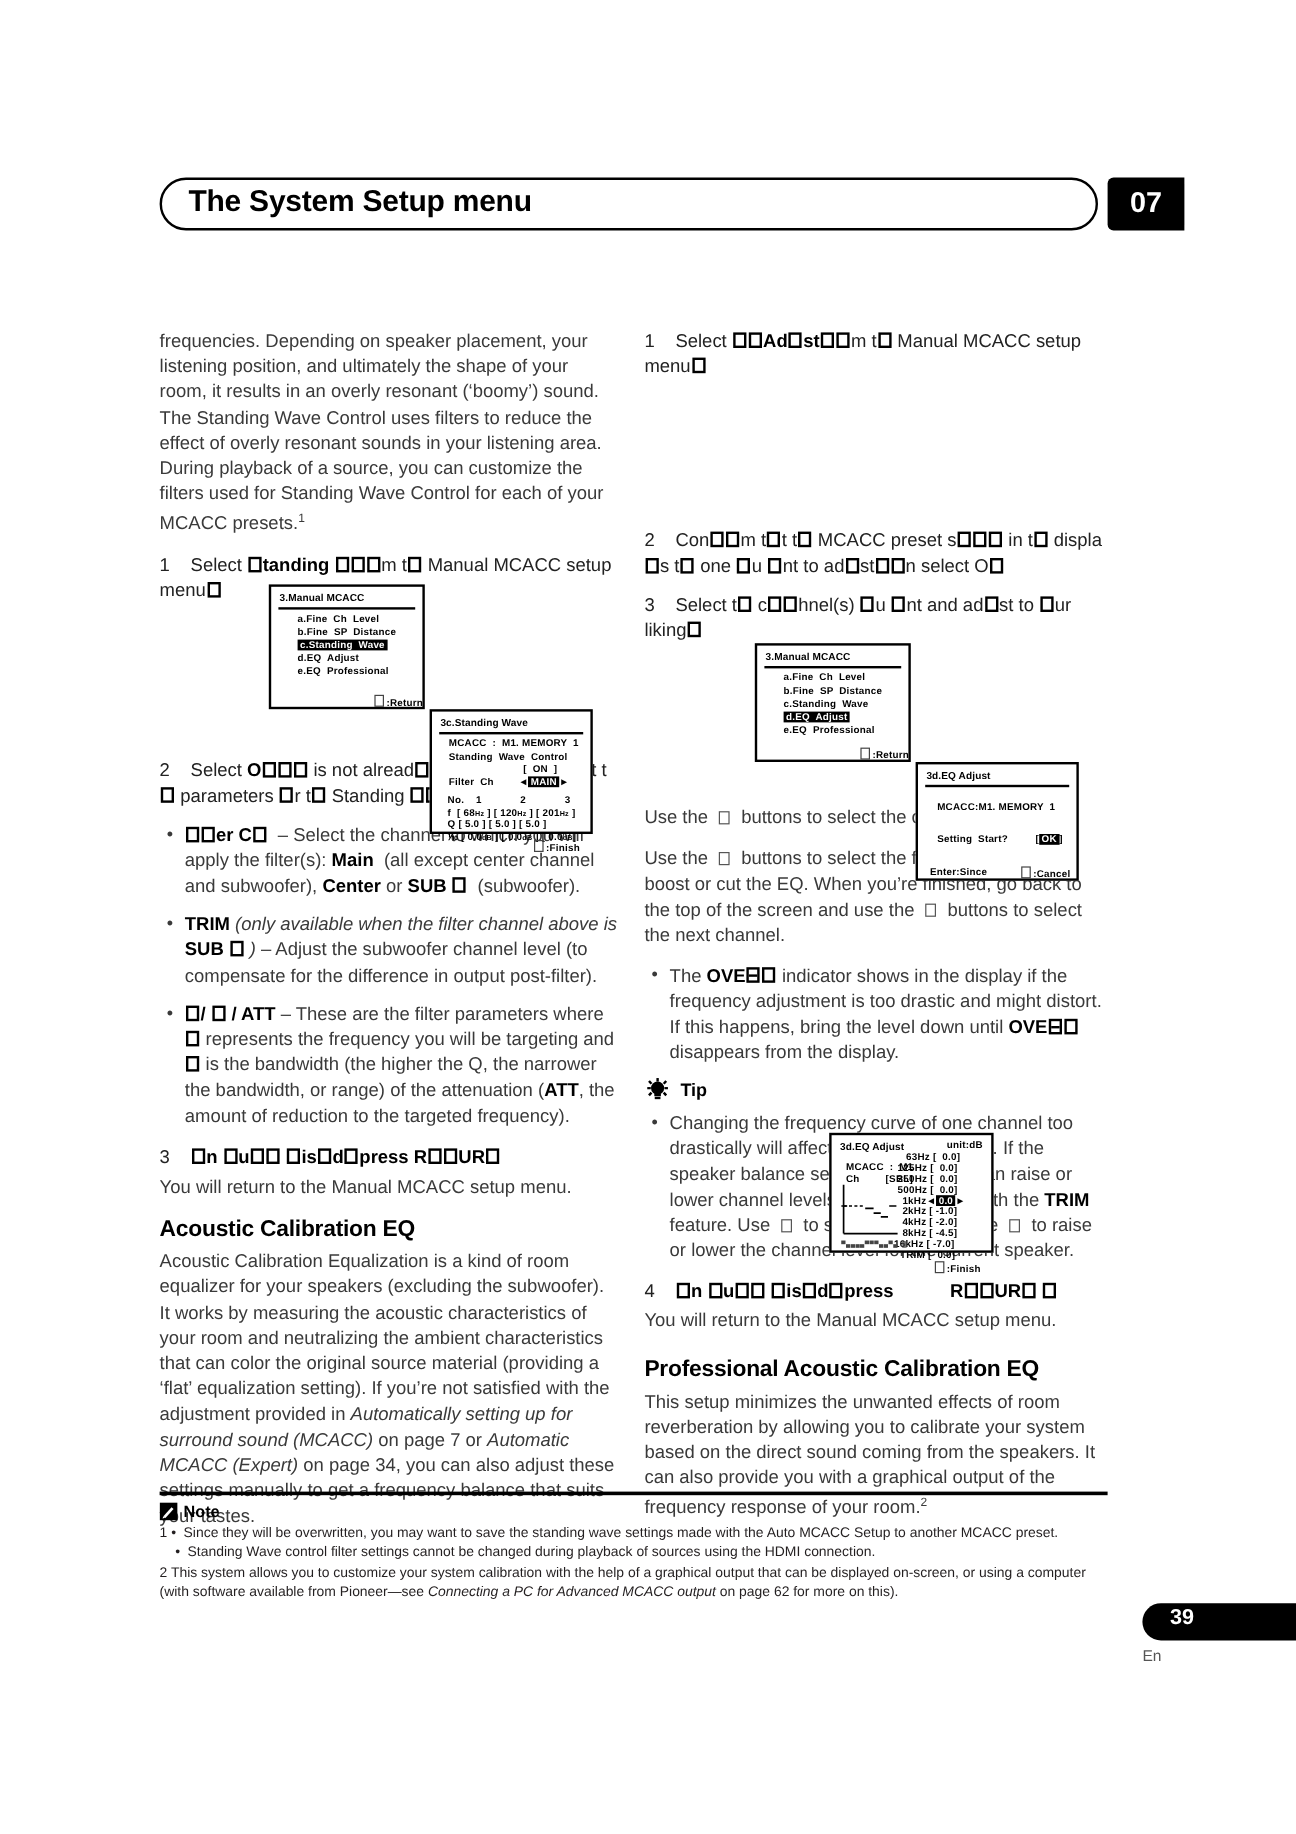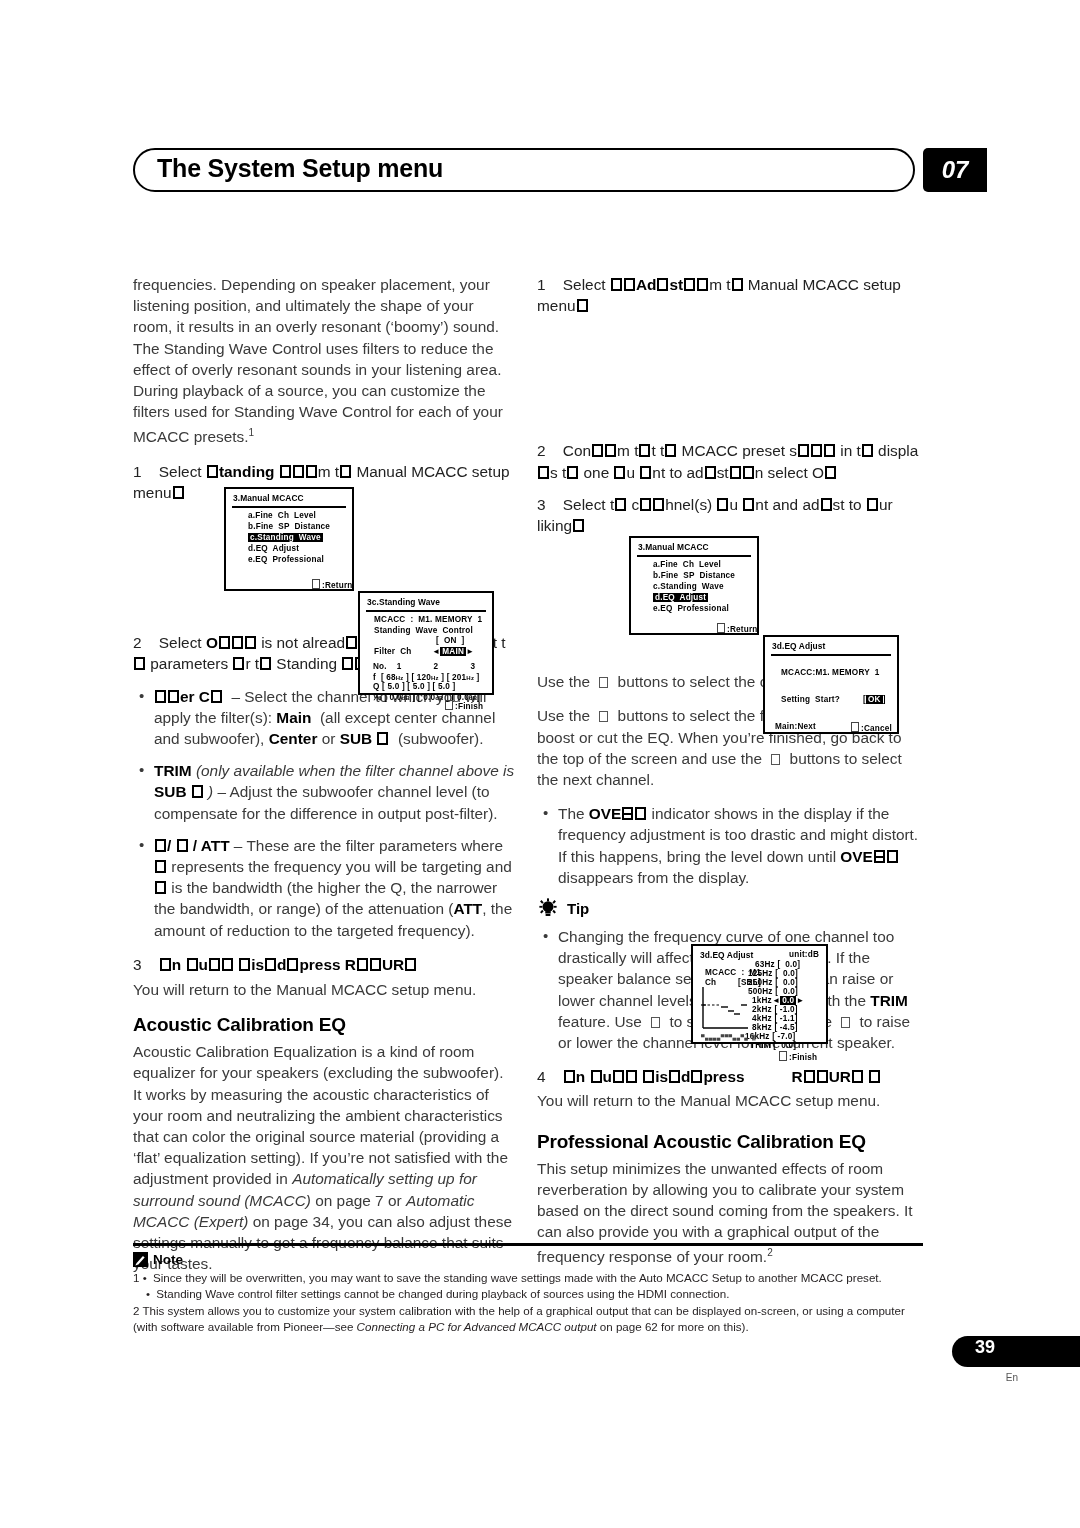--- a/index.html
+++ b/index.html
@@ -24,21 +24,21 @@
     font-size:25px;font-weight:bold;letter-spacing:-0.2px;
     color:#000;
   }
   .hdr-chap{
     position:absolute;left:790px;top:0px;width:64px;height:44px;
     background:#000;border-radius:5px 0 0 5px;
   }
   .hdr-chap span{
     position:absolute;left:0;top:0;width:64px;height:44px;
     display:flex;align-items:center;justify-content:center;
-    color:#fff;font-size:24px;font-weight:bold;font-style:italic;
+    color:#fff;font-size:24px;font-weight:bold;
   }
 
   
   .col{position:absolute;top:274px;width:382px;font-size:15.4px;line-height:21.2px;color:#3a3a3a;}
   .colL{left:133px;}
   .colR{left:537px;}
 
   p{margin:0 0 0 0;}
   .para{margin-bottom:13px;}
 
@@ -107,21 +107,21 @@
   .notes .toprule{height:3px;background:#000;margin-bottom:6px;}
   .notehead{display:flex;align-items:center;gap:5px;margin-bottom:3px;}
   .notehead .lbl{font-size:13.5px;font-weight:bold;color:#000;}
   .notes .nl{font-size:11.6px;line-height:16.4px;color:#231f20;margin:0;}
   .notes .nl.ind{padding-left:13px;}
   .notes .nl .bul{margin-right:3px;}
 
   
   .pgnum{position:absolute;left:952px;top:1336px;width:128px;height:31px;background:#000;border-radius:16px 0 0 16px;}
   .pgnum span{position:absolute;left:0;top:0;width:66px;height:22px;display:flex;align-items:center;justify-content:center;color:#fff;font-size:18px;font-weight:bold;}
-  .pgen{position:absolute;left:952px;top:1372px;width:66px;text-align:right;font-size:10px;color:#555;}
+  .pgen{position:absolute;left:952px;top:1372px;width:66px;text-align:left;font-size:13px;color:#555;}
 </style>
 </head>
 <body>
 
 <div class="page">
 
   <div class="hdr">
     <div class="hdr-pill"></div>
     <div class="hdr-title">The System Setup menu</div>
     <div class="hdr-chap">
@@ -261,39 +261,39 @@
     <div class="ln" style="left:22px;top:66px;">e.EQ  Professional</div>
     <div class="ln" style="left:84px;top:85px;"><span class="gboxsm"></span><span>:Return</span></div>
   </div>
 
   <div class="fig osd" style="left:727px;top:328px;width:136px;height:99px;">
     <div class="ttl">3d.EQ  Adjust</div>
     <div class="rule"></div>
     <div class="ln" style="left:16px;top:31px;">MCACC:M1. MEMORY  1</div>
     <div class="ln" style="left:16px;top:58px;">Setting  Start?</div>
     <div class="ln" style="left:98px;top:58px;">[<span class="hl">OK</span>]</div>
-    <div class="ln" style="left:10px;top:85px;">Main:Next</div>
+    <div class="ln" style="left:10px;top:85px;">Enter:Since</div>
     <div class="ln" style="left:84px;top:85px;"><span class="gboxsm"></span><span>:Cancel</span></div>
   </div>
 
   <div class="fig osd" style="left:655px;top:538px;width:137px;height:100px;">
     <div class="ttl">3d.EQ  Adjust</div>
     <div class="ln" style="left:96px;top:4px;">unit:dB</div>
 
     <div class="ln" style="left:12px;top:22px;">MCACC  :  M1</div>
     <div class="ln" style="left:12px;top:32px;">Ch</div>
     <div class="ln" style="left:45px;top:32px;">[SBL]</div>
 
     <div class="ln" style="left:62px;top:14px;"><span>63Hz</span> [&nbsp;&nbsp;<span>0.0</span>]</div>
     <div class="ln" style="left:55px;top:23px;"><span>125Hz</span> [&nbsp;&nbsp;<span>0.0</span>]</div>
     <div class="ln" style="left:55px;top:32px;"><span>250Hz</span> [&nbsp;&nbsp;<span>0.0</span>]</div>
     <div class="ln" style="left:55px;top:41px;"><span>500Hz</span> [&nbsp;&nbsp;<span>0.0</span>]</div>
     <div class="ln" style="left:59px;top:50px;"><span>1kHz</span>◄<span class="hl">0.0</span>►</div>
     <div class="ln" style="left:59px;top:59px;"><span>2kHz</span> [ <span>-1.0</span>]</div>
-    <div class="ln" style="left:59px;top:68px;"><span>4kHz</span> [ <span>-1.1</span>]</div>
+    <div class="ln" style="left:59px;top:68px;"><span>4kHz</span> [ <span>-2.0</span>]</div>
     <div class="ln" style="left:59px;top:77px;"><span>8kHz</span> [ <span>-4.5</span>]</div>
     <div class="ln" style="left:52px;top:86px;"><span>16kHz</span> [ <span>-7.0</span>]</div>
     <div class="ln" style="left:57px;top:95px;"><span>TRIM</span> [&nbsp;&nbsp;<span>0.0</span>]</div>
     <div class="ln" style="left:84px;top:105px;"><span class="gboxsm"></span><span>:Finish</span></div>
 
     <svg style="position:absolute;left:8px;top:41px;" width="48" height="48" viewBox="0 0 48 48">
       <line x1="2" y1="0" x2="2" y2="41" stroke="#000" stroke-width="1.4"></line>
       <line x1="2" y1="41" x2="47" y2="41" stroke="#000" stroke-width="1.4"></line>
       <line x1="0" y1="18" x2="5" y2="18" stroke="#000" stroke-width="1.2"></line>
       <line x1="2" y1="18" x2="20" y2="18" stroke="#000" stroke-width="1.1" stroke-dasharray="2.5,2"></line>

